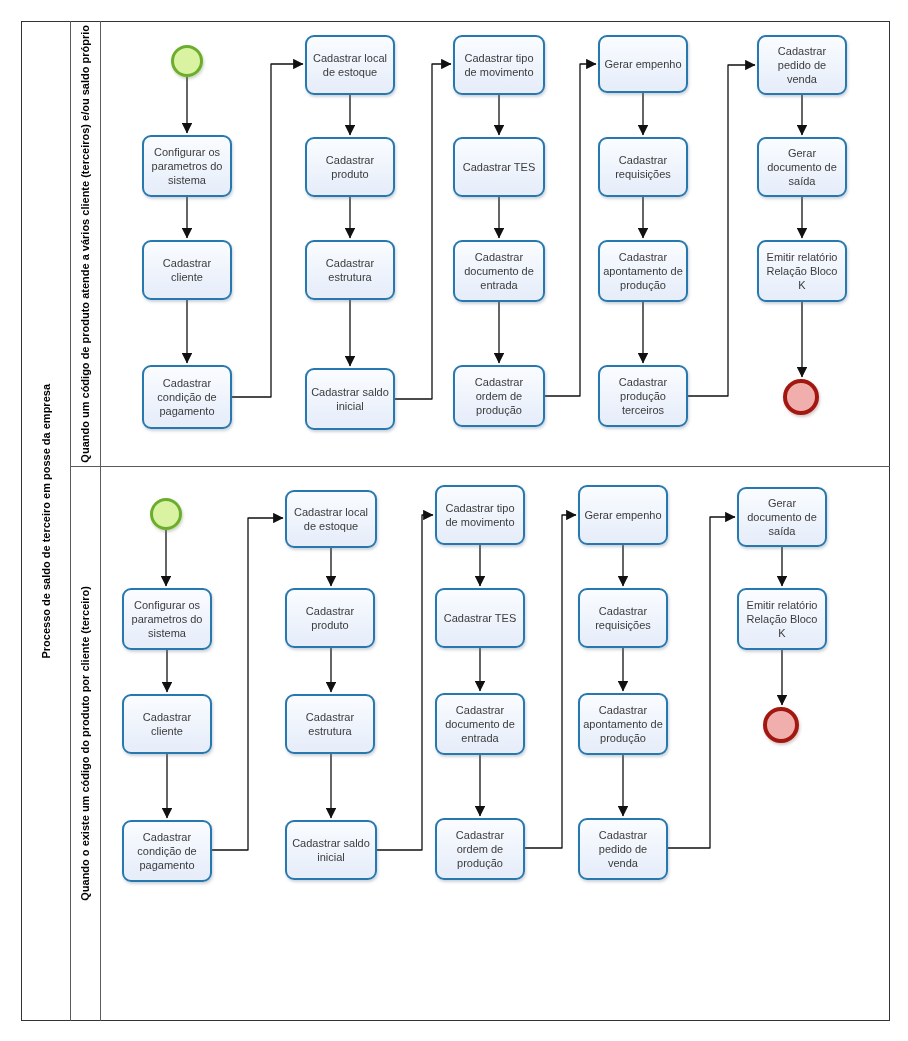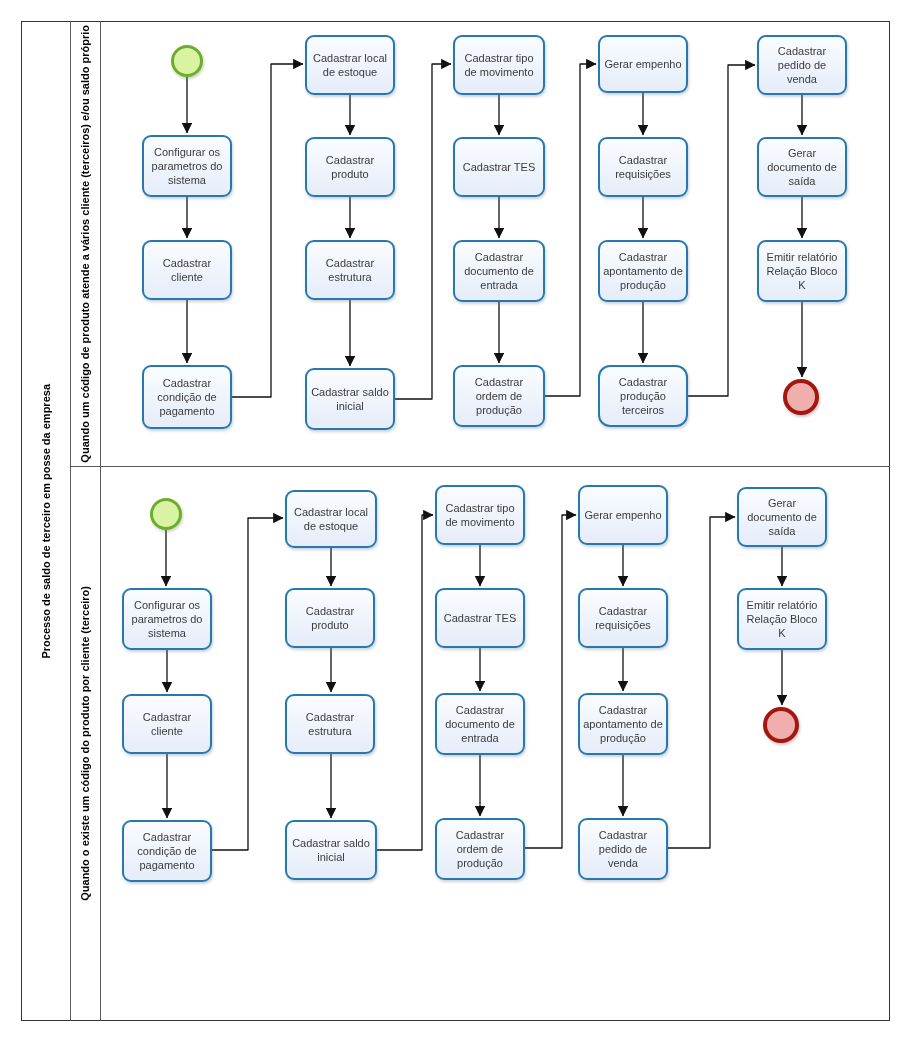--- a/index.html
+++ b/index.html
@@ -134,21 +134,21 @@
       </div>
       <div class="task" style="left: 598px; top: 35px; width: 90px; height: 58px;">
         <span>Gerar empenho</span>
       </div>
       <div class="task" style="left: 598px; top: 137px; width: 90px; height: 60px;">
         <span>Cadastrar requisições</span>
       </div>
       <div class="task" style="left: 598px; top: 240px; width: 90px; height: 62px;">
         <span>Cadastrar apontamento de produção</span>
       </div>
-      <div class="task" style="left: 598px; top: 365px; width: 90px; height: 62px; border-radius: 12px;">
+      <div class="task" style="left: 598px; top: 365px; width: 90px; height: 62px;">
         <span>Cadastrar produção terceiros</span>
       </div>
       <div class="task" style="left: 757px; top: 35px; width: 90px; height: 60px;">
         <span>Cadastrar pedido de venda</span>
       </div>
       <div class="task" style="left: 757px; top: 137px; width: 90px; height: 60px;">
         <span>Gerar documento de saída</span>
       </div>
       <div class="task" style="left: 757px; top: 240px; width: 90px; height: 62px;">
         <span>Emitir relatório Relação Bloco K</span>

